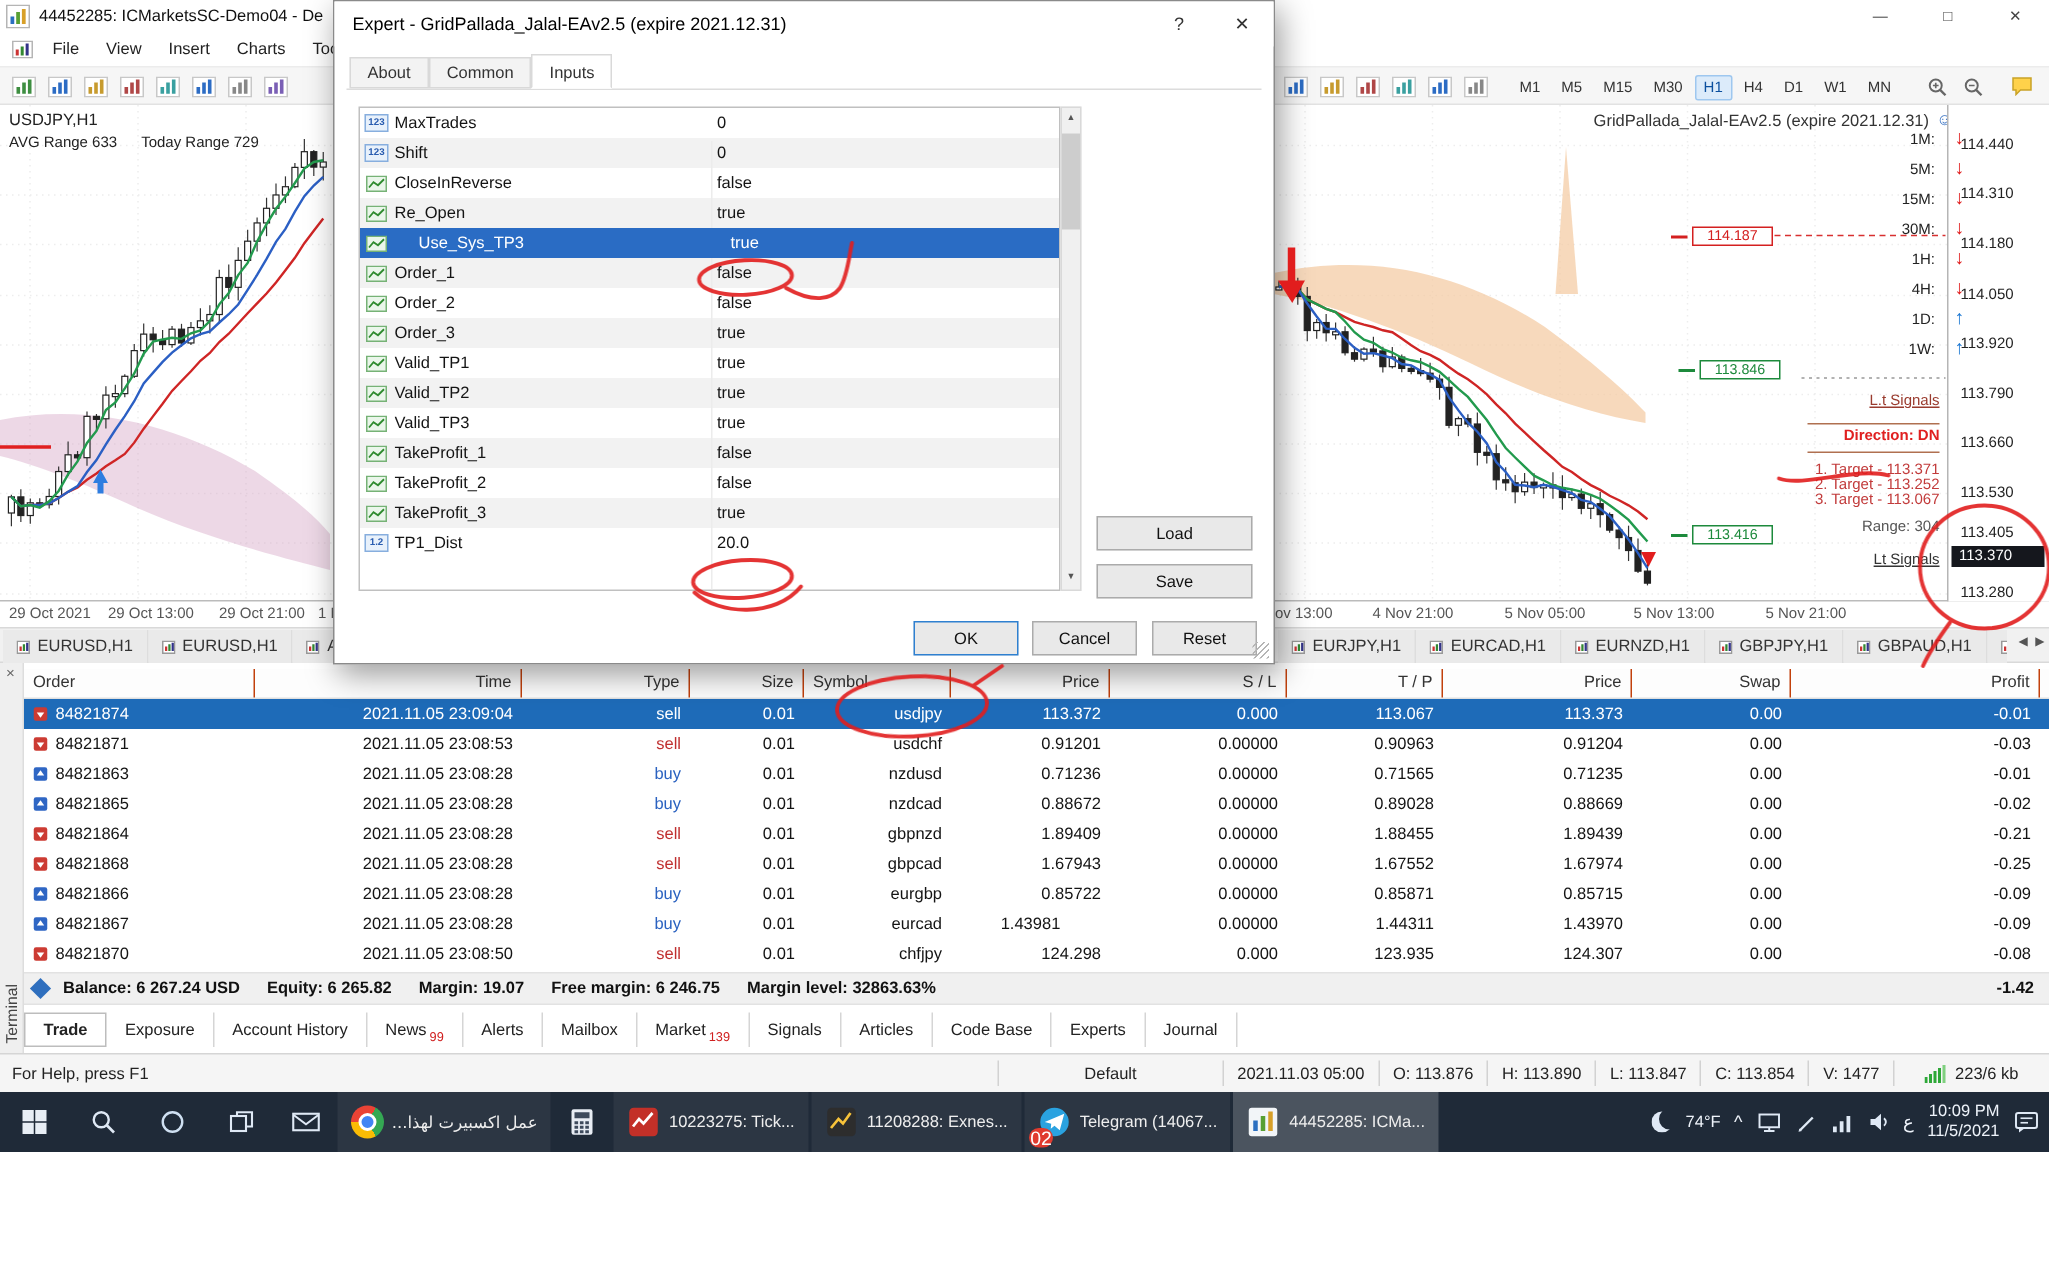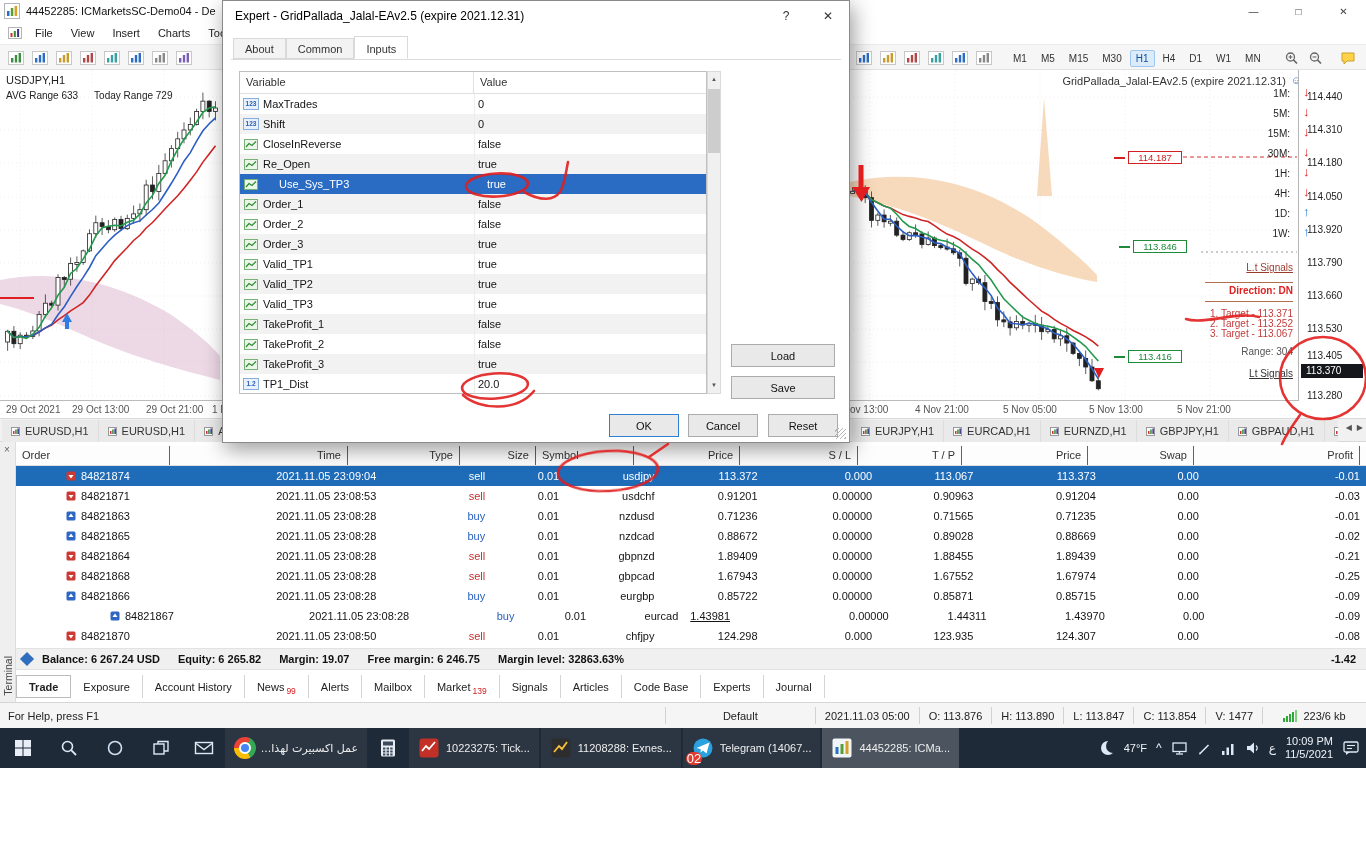--- a/index.html
+++ b/index.html
@@ -66,21 +66,21 @@
 
   
   .terminal{position:absolute;left:0;top:442px;width:100%;height:260px;background:#fff;}
   .term-side{position:absolute;left:0;top:0;width:16px;height:100%;background:#efefef;border-right:1px solid #ddd;}
   .term-close{position:absolute;left:4px;top:2px;font-size:10px;color:#666;}
   .term-vlabel{position:absolute;left:2px;bottom:6px;writing-mode:vertical-rl;transform:rotate(180deg);font-size:10.5px;color:#444;}
   .trade-header{position:absolute;left:16px;top:4px;height:20px;display:flex;width:1350px;border-bottom:1px solid #e0e0e0;background:#fdfdfd;}
   .th-cell{font-size:11px;color:#333;padding:3px 6px 0 6px;border-right:1px solid #c2410c;white-space:nowrap;overflow:hidden;}
   .th-fill{flex:1;}
   .trade-rows{position:absolute;left:16px;top:24px;width:1350px;}
-  .trow{display:flex;height:20px;width:1350px;align-items:center;padding-left:44px;}
+  .trow{display:flex;height:20px;width:1350px;align-items:center;}
   .trow.selected{background:#1e6bb8;}
   .trow.selected .tcell,.trow.selected .tcell span{color:#fff !important;}
   .tcell{font-size:11px;color:#141414;padding:0 6px;white-space:nowrap;overflow:hidden;}
   .tcell.order{display:flex;align-items:center;gap:5px;}
   .tcell.type.sell{color:#c03030;}
   .tcell.type.buy{color:#2b62c0;}
   .oicon{display:inline-flex;flex:0 0 auto;}
   .balance-row{position:absolute;left:16px;top:206px;width:1350px;height:22px;background:#f0f0f0;display:flex;align-items:center;font-weight:bold;font-size:11px;color:#111;padding-left:6px;border-top:1px solid #e2e2e2;border-bottom:1px solid #e2e2e2;}
   .bal-icon{width:10px;height:10px;background:#2f6fbe;transform:rotate(45deg);margin-right:10px;flex:0 0 auto;}
   .bal-profit{position:absolute;right:10px;font-weight:bold;}
@@ -890,34 +890,34 @@
           <div class="tcell size" style="width: 76px; text-align: right;">0.01</div>
           <div class="tcell symbol" style="width: 98px; text-align: right;">eurgbp</div>
           <div class="tcell price" style="width: 106px; text-align: right;">0.85722</div>
           <div class="tcell sl" style="width: 118px; text-align: right;">0.00000</div>
           <div class="tcell tp" style="width: 104px; text-align: right;">0.85871</div>
           <div class="tcell price2" style="width: 126px; text-align: right;">0.85715</div>
           <div class="tcell swap" style="width: 106px; text-align: right;">0.00</div>
           <div class="tcell profit" style="width: 166px; text-align: right;">-0.09</div>
         </div>
         <div class="trow">
-          <div class="tcell order" style="width: 154px; text-align: left; margin-left: 44px;">
+          <div class="tcell order" style="width: 154px; text-align: left;">
             <span class="oicon">
               <svg width="10" height="10" viewBox="0 0 10 10">
                 <rect x="0.5" y="0.5" width="9" height="9" rx="1.5" fill="#2f66c4"></rect>
                 <path d="M5,2.5 L7.5,6 h-5 Z" fill="#fff"></path>
               </svg>
             </span>
             <span class="onum">84821867</span>
           </div>
           <div class="tcell time" style="width: 178px; text-align: right;">2021.11.05 23:08:28</div>
           <div class="tcell type buy" style="width: 112px; text-align: right;">buy</div>
           <div class="tcell size" style="width: 76px; text-align: right;">0.01</div>
           <div class="tcell symbol" style="width: 98px; text-align: right;">eurcad</div>
-          <div class="tcell price" style="width: 106px; text-align: left; text-decoration: underline;">1.43981</div>
+          <div class="tcell price" style="width: 106px; text-align: center;">1.43981</div>
           <div class="tcell sl" style="width: 118px; text-align: right;">0.00000</div>
           <div class="tcell tp" style="width: 104px; text-align: right;">1.44311</div>
           <div class="tcell price2" style="width: 126px; text-align: right;">1.43970</div>
           <div class="tcell swap" style="width: 106px; text-align: right;">0.00</div>
           <div class="tcell profit" style="width: 166px; text-align: right;">-0.09</div>
         </div>
         <div class="trow">
           <div class="tcell order" style="width: 154px; text-align: left;">
             <span class="oicon">
               <svg width="10" height="10" viewBox="0 0 10 10">
@@ -1017,24 +1017,20 @@
       <span class="dlg-sysbtn">?</span>
       <span class="dlg-sysbtn">✕</span>
     </div>
     <div class="dlg-tabs" id="dlg-tabs">
         <div class="dlg-tab">About</div>
         <div class="dlg-tab">Common</div>
         <div class="dlg-tab active">Inputs</div>
       </div>
     <div class="dlg-strip-line"></div>
     <div class="dlg-grid">
-      <div class="dg-header">
-        <span class="dg-h1">Variable</span>
-        <span class="dg-h2">Value</span>
-      </div>
       <div id="dlg-rows">
           <div class="drow">
             <span class="picon int">123</span>
             <span class="pname">MaxTrades</span>
             <span class="pvalue">0</span>
           </div>
           <div class="drow alt">
             <span class="picon int">123</span>
             <span class="pname">Shift</span>
             <span class="pvalue">0</span>
@@ -1292,21 +1288,21 @@
               <rect x="4.5" y="10" width="3" height="7" fill="#2b6fc0"></rect>
               <rect x="9.5" y="7" width="3" height="10" fill="#58a033"></rect>
               <rect x="14.5" y="4" width="3" height="13" fill="#d8a029"></rect>
             </svg>
           </span>
           <span class="tb-label">44452285: ICMa...</span>
         </div>
       </div>
     <div class="tray">
       <span class="moon"></span>
-      <span class="tray-txt">47°F</span>
+      <span class="tray-txt">74°F</span>
       <span class="tray-chev">^</span>
       <span class="tray-ico">
         <svg width="17" height="16" viewBox="0 0 17 16">
             <rect x="2" y="3" width="13" height="8.5" fill="none" stroke="#dfe9f5" stroke-width="1.3"></rect>
             <line x1="8.5" y1="11.5" x2="8.5" y2="13.5" stroke="#dfe9f5" stroke-width="1.3"></line>
             <line x1="5" y1="14" x2="12" y2="14" stroke="#dfe9f5" stroke-width="1.3"></line>
           </svg>
       </span>
       <span class="tray-ico">
         <svg width="15" height="15" viewBox="0 0 15 15">

